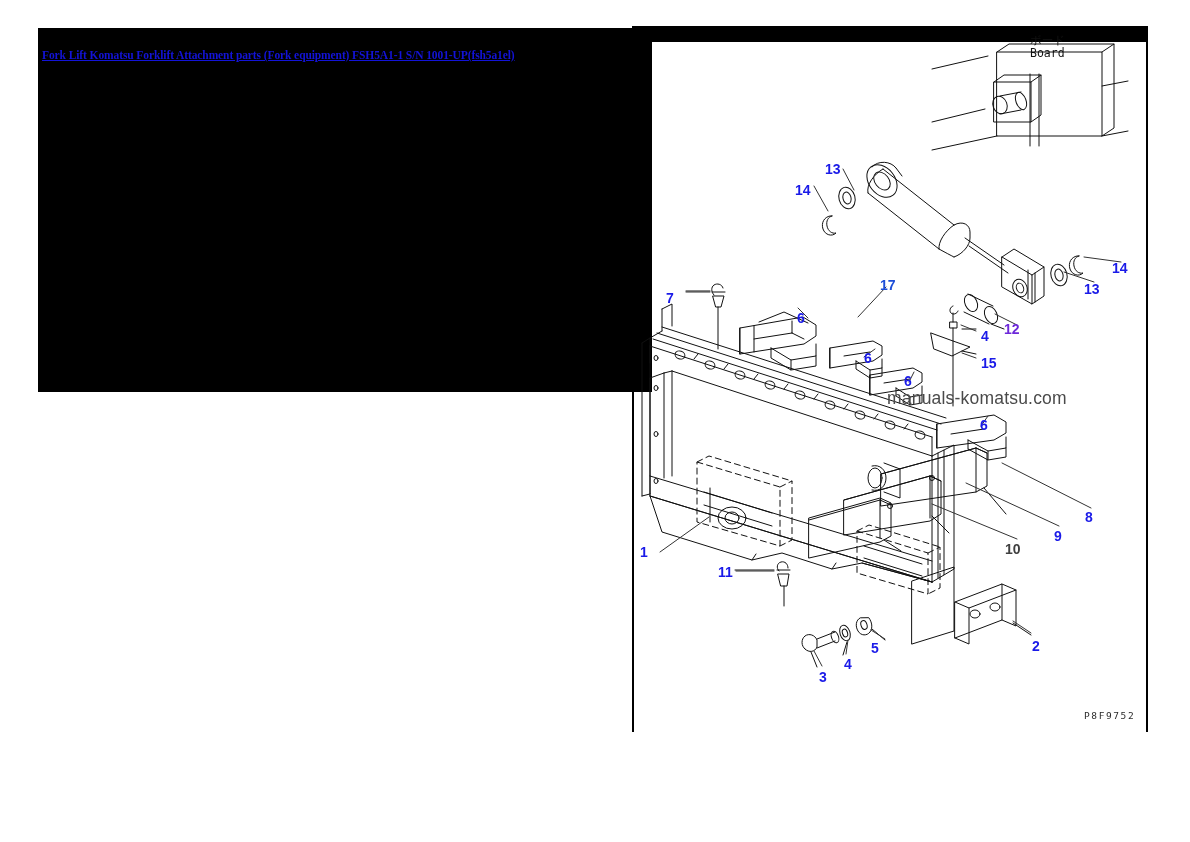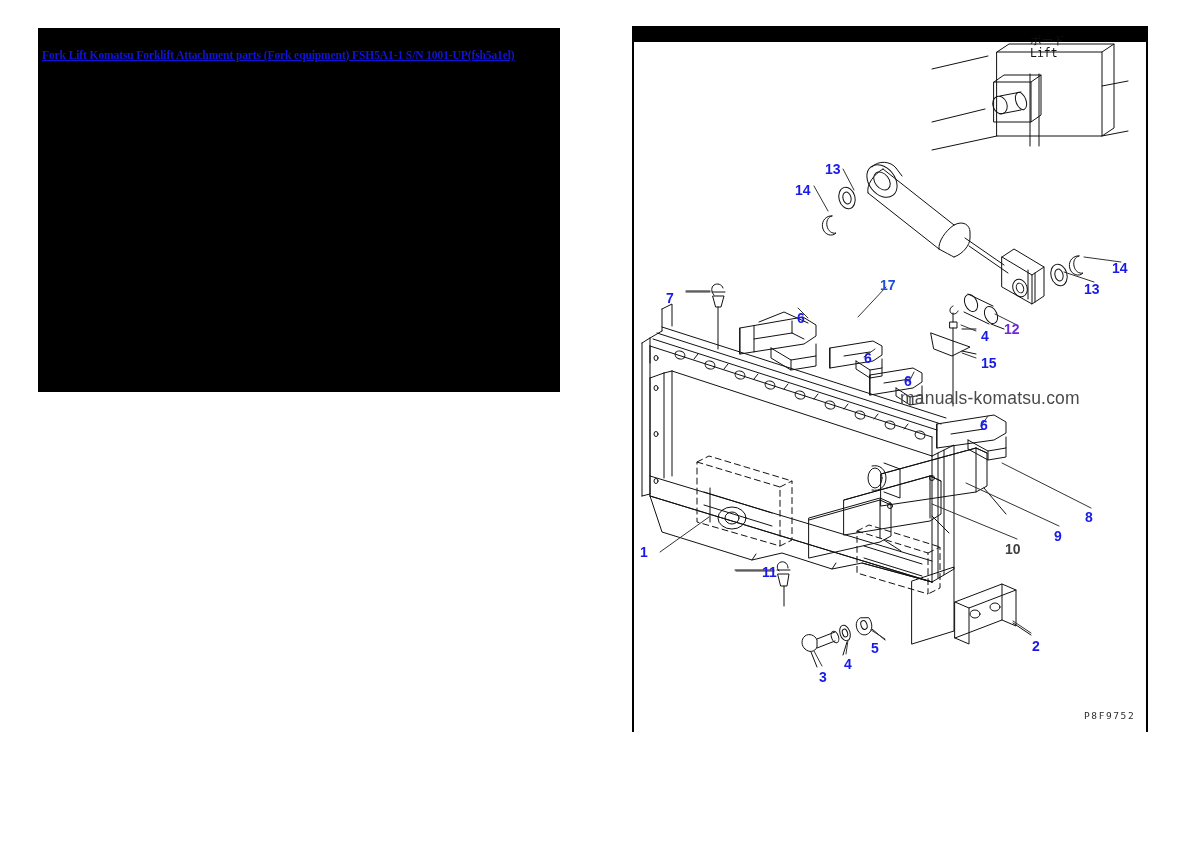--- a/index.html
+++ b/index.html
@@ -13,21 +13,21 @@
     position: relative;
     font-family: "Liberation Serif", serif;
     overflow: hidden;
   }
 
   
   #link-panel {
     position: absolute;
     left: 38px;
     top: 28px;
-    width: 522px;
+    width: 614px;
     height: 364px;
     background: #000000;
   }
   #title-link {
     position: absolute;
     left: 4px;
     top: 21px;
     white-space: nowrap;
     color: #1313d8;
     font-family: "Liberation Serif", serif;
@@ -83,21 +83,21 @@
     font-family: "Liberation Sans", sans-serif;
     font-size: 14px;
     font-weight: bold;
     line-height: 1;
     user-select: none;
   }
 
   
   #watermark {
     position: absolute;
-    left: 268px;
+    left: 255px;
     top: 362px;
     color: #4a4a4a;
     font-family: "Liberation Sans", sans-serif;
     font-size: 17.5px;
     letter-spacing: 0.2px;
     white-space: nowrap;
   }
 
   
   #board-label {
@@ -433,42 +433,42 @@
         <path d="M344 332 L330 327"></path>
         <path d="M344 305 L329 299"></path>
         <path d="M254 261 L226 291"></path>
       </g>
 
     </g>
   </svg>
 
   <div id="board-label">
     <div>ボード</div>
-    <div>Lift</div>
+    <div>Board</div>
   </div>
 
   <div id="watermark">manuals-komatsu.com</div>
 
   <div id="drawing-code">P8F9752</div>
 
   <div id="callout-layer">
       <div class="callout" style="left: 8px; top: 519px; color: rgb(26, 26, 232);">1</div>
       <div class="callout" style="left: 400px; top: 613px; color: rgb(26, 26, 232);">2</div>
       <div class="callout" style="left: 187px; top: 644px; color: rgb(26, 26, 232);">3</div>
       <div class="callout" style="left: 212px; top: 631px; color: rgb(26, 26, 232);">4</div>
       <div class="callout" style="left: 239px; top: 615px; color: rgb(26, 26, 232);">5</div>
       <div class="callout" style="left: 165px; top: 285px; color: rgb(26, 26, 232);">6</div>
       <div class="callout" style="left: 232px; top: 325px; color: rgb(26, 26, 232);">6</div>
       <div class="callout" style="left: 272px; top: 348px; color: rgb(26, 26, 232);">6</div>
       <div class="callout" style="left: 348px; top: 392px; color: rgb(26, 26, 232);">6</div>
       <div class="callout" style="left: 34px; top: 265px; color: rgb(26, 26, 232);">7</div>
       <div class="callout" style="left: 453px; top: 484px; color: rgb(26, 26, 232);">8</div>
       <div class="callout" style="left: 422px; top: 503px; color: rgb(26, 26, 232);">9</div>
       <div class="callout" style="left: 373px; top: 516px; color: #404040;">10</div>
-      <div class="callout" style="left: 86px; top: 539px; color: rgb(26, 26, 232); margin-left: 44px;">11</div>
+      <div class="callout" style="left: 86px; top: 539px; color: rgb(26, 26, 232);">11</div>
       <div class="callout" style="left: 372px; top: 296px; color: #6d28d9;">12</div>
       <div class="callout" style="left: 193px; top: 136px; color: rgb(26, 26, 232);">13</div>
       <div class="callout" style="left: 452px; top: 256px; color: rgb(26, 26, 232);">13</div>
       <div class="callout" style="left: 163px; top: 157px; color: rgb(26, 26, 232);">14</div>
       <div class="callout" style="left: 480px; top: 235px; color: rgb(26, 26, 232);">14</div>
       <div class="callout" style="left: 349px; top: 330px; color: rgb(26, 26, 232);">15</div>
       <div class="callout" style="left: 349px; top: 303px; color: rgb(26, 26, 232);">4</div>
       <div class="callout" style="left: 248px; top: 252px; color: #1d4ed8;">17</div>
     </div>
 

